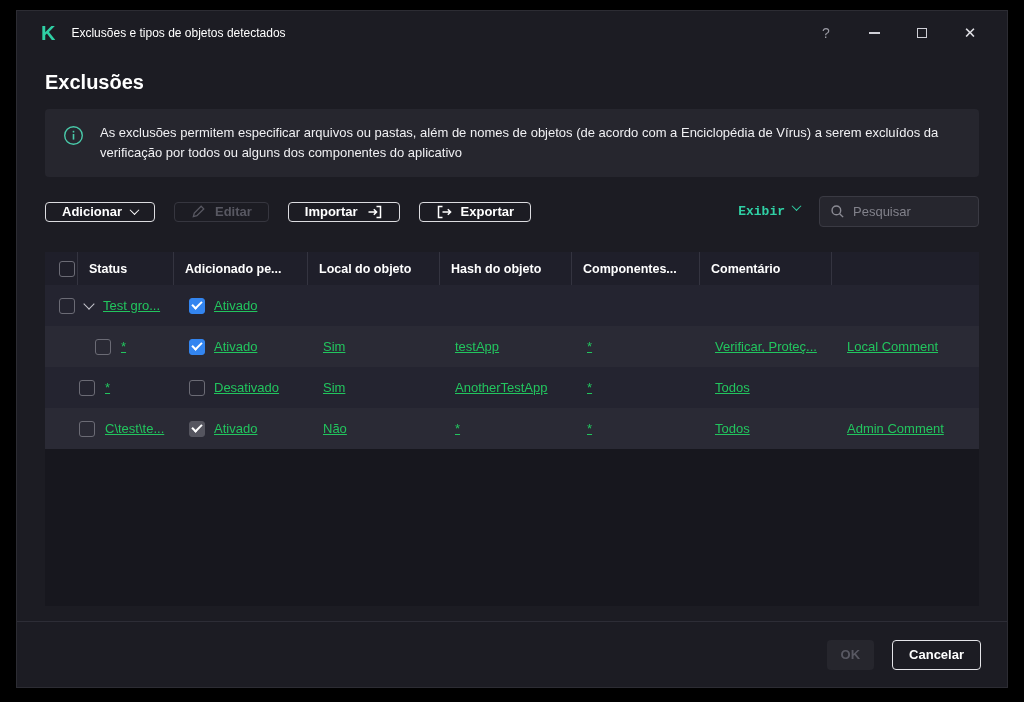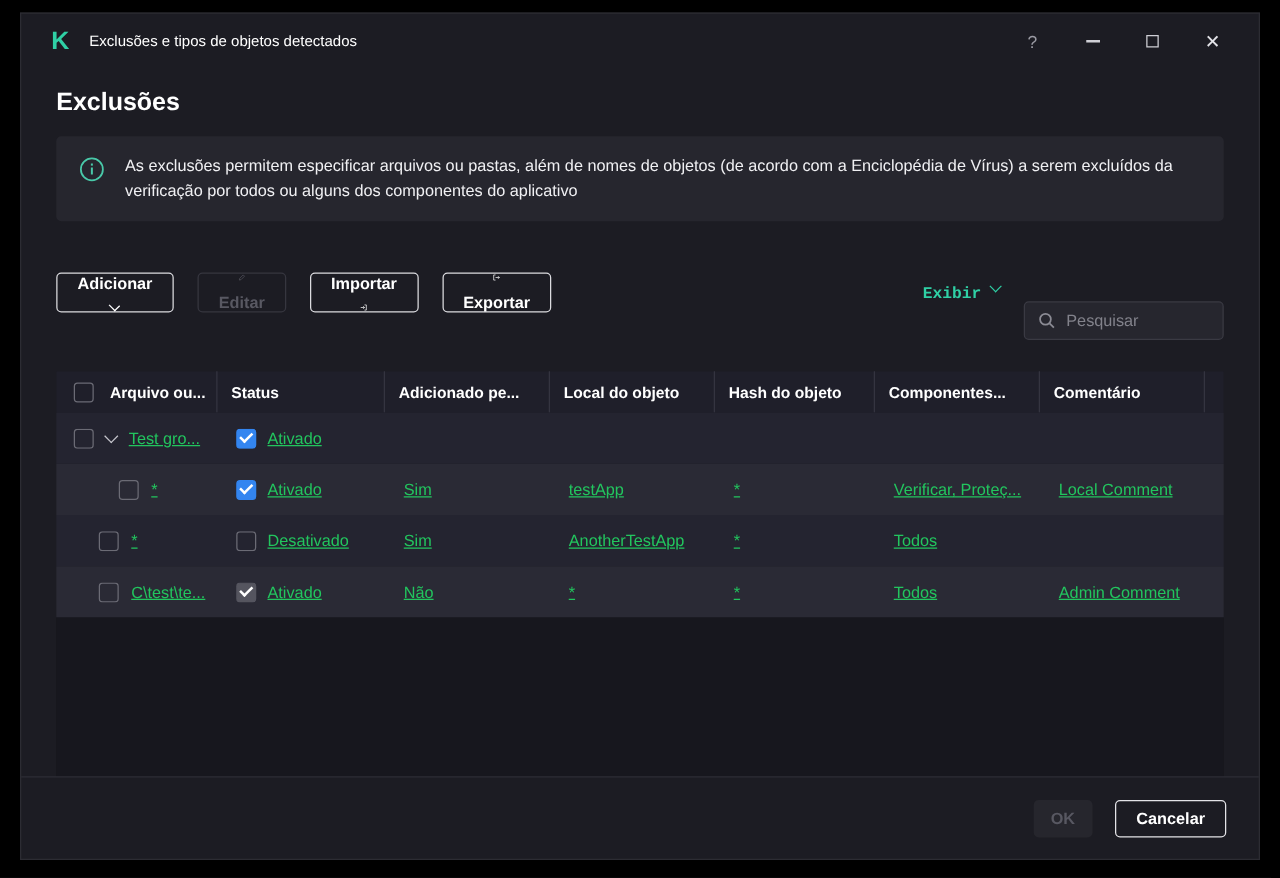--- a/index.html
+++ b/index.html
@@ -24,33 +24,33 @@
   
   .content{ flex:1; padding:0 28px; overflow:hidden; }
   h1{ font-size:20px; font-weight:700; color:#fff; margin-top:16px; }
   .infobox{ margin-top:15px; background:#26262e; border-radius:4px; padding:14px 18px;
     display:flex; gap:16px; align-items:flex-start; }
   .info-icon{ flex:none; margin-top:2px; }
   .infobox p{ font-size:13px; line-height:1.55; color:#f0f0f3; max-width:880px; }
 
   
   .toolbar{ margin-top:19px; display:flex; align-items:center; gap:19px; }
-  .btn{ height:32px; border:1px solid #dcdce0; border-radius:4px; background:transparent;
+  .btn{ height:20px; border:1px solid #dcdce0; border-radius:4px; background:transparent;
     color:#fff; font-size:13px; font-weight:700; display:inline-flex; align-items:center;
-    gap:9px; padding:0 16px; cursor:pointer; font-family:inherit;flex-direction:column; }
+    gap:9px; padding:0 16px; cursor:pointer; font-family:inherit; }
   .btn svg{ display:block; }
   .btn.disabled{ border-color:#36363f; color:#585862; cursor:default; }
   .chev{ width:7px; height:7px; border-right:1.6px solid currentColor;
     border-bottom:1.6px solid currentColor; transform:rotate(45deg) translate(-1px,-1px); }
   .viewlink{ margin-left:auto; background:none; border:none; color:#2fd0a5; font-size:13px;
     font-weight:700; display:inline-flex; align-items:flex-start; gap:8px; cursor:pointer;
     font-family:Liberation Mono, monospace; }
   .viewlink .chev{ border-color:#2fd0a5; }
   .search{ width:160px; height:31px; background:#26262e; border:1px solid #3a3a43;
-    border-radius:4px; display:flex; align-items:center; gap:8px; padding:0 10px;margin-top:45px; }
+    border-radius:4px; display:flex; align-items:center; gap:8px; padding:0 10px; }
   .search input{ flex:1; min-width:0; background:transparent; border:none; outline:none;
     color:#e8e8ec; font-size:13px; font-family:inherit; }
   .search input::placeholder{ color:#82828b; }
 
   
   .table{ margin-top:25px; height:354px; background:#17171e; display:flex; flex-direction:column; }
   .thead{ height:33px; flex:none; background:#1f1f2a; display:grid;
     grid-template-columns:32px 96px 134px 132px 132px 128px 132px 132px 1fr;
     align-items:center; font-size:12.5px; font-weight:700; color:#fff; }
   .th{ height:100%; display:flex; align-items:center; padding-left:11px;
@@ -169,21 +169,20 @@
         </svg>
         <input type="text" placeholder="Pesquisar" style="">
       </div>
     </div>
 
     <div class="table">
       <div class="thead">
         <div class="th first">
             <span class="cb"></span>
           </div>
-        <div class="th">Arquivo ou...</div>
         <div class="th sep">Status</div>
         <div class="th sep">Adicionado pe...</div>
         <div class="th sep">Local do objeto</div>
         <div class="th sep">Hash do objeto</div>
         <div class="th sep">Componentes...</div>
         <div class="th sep">Comentário</div>
         <div class="th sep"></div>
       </div>
 
       <div class="tr rowA">

